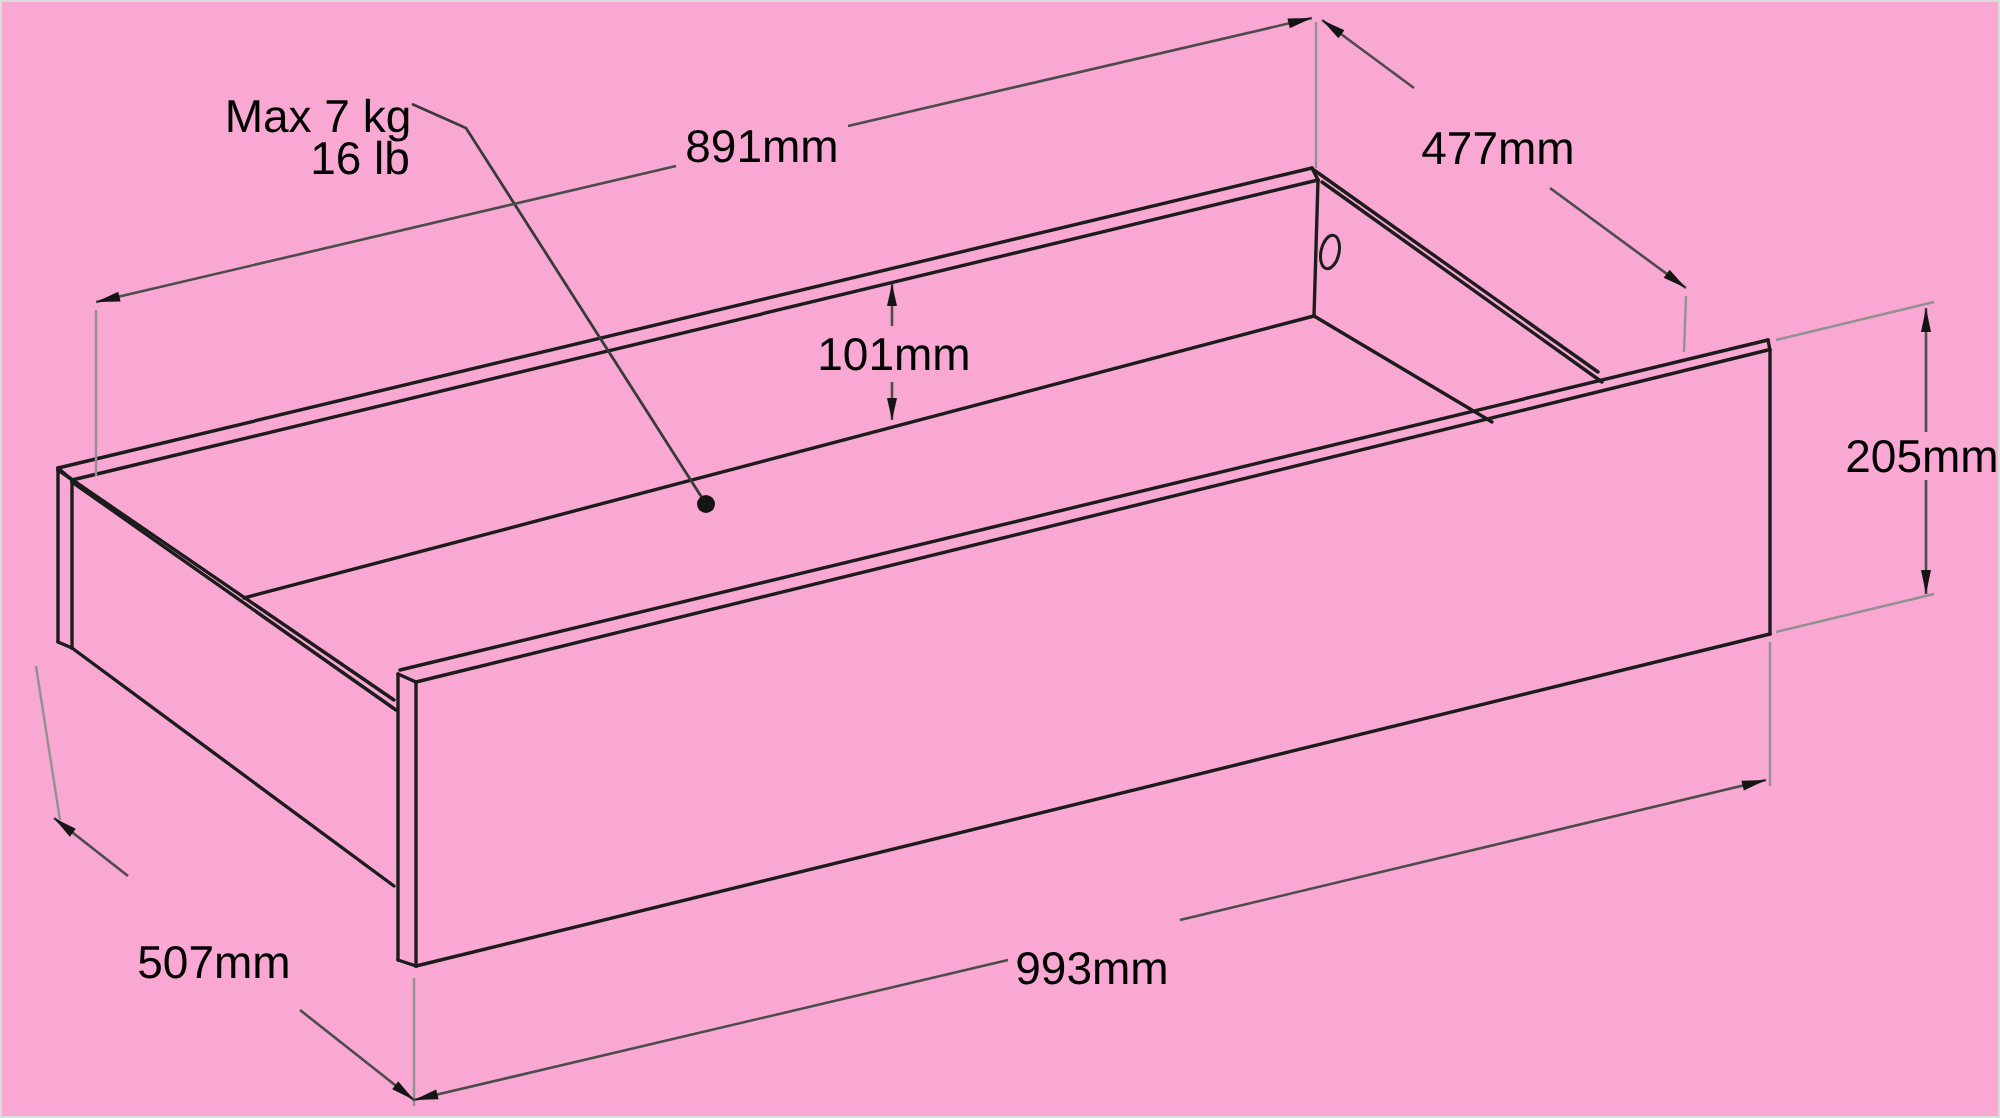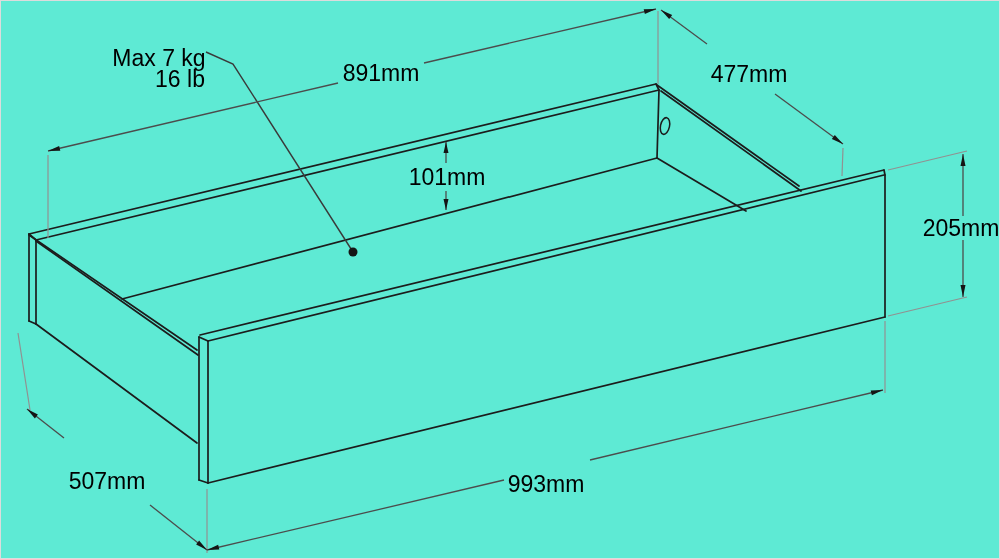--- a/index.html
+++ b/index.html
@@ -1,16 +1,16 @@
 <!DOCTYPE html>
 <html><head>
 <meta charset="utf-8">
 <style>
   html, body { margin: 0; padding: 0; background: #ffffff; }
-  .stage { width: 1000px; height: 559px; position: relative; background: #5eead4; }
+  .stage { width: 1000px; height: 559px; position: relative; background: #f9a8d4; }
   svg { display: block; }
   .obj  { stroke: #1c1c1c; stroke-width: 1.7; fill: none; stroke-linejoin: round; stroke-linecap: round; }
   .dim  { stroke: #4c4c4c; stroke-width: 1.3; fill: none; }
   .ldr  { stroke: #3a3a3a; stroke-width: 1.4; fill: none; }
   .ext  { stroke: #919191; stroke-width: 1.2; fill: none; }
   .arr  { fill: #151515; stroke: none; }
   .lbl  { font-family: "Liberation Sans", sans-serif; font-size: 23px; fill: #000000; text-anchor: middle; }
 </style>
 </head>
 <body>

